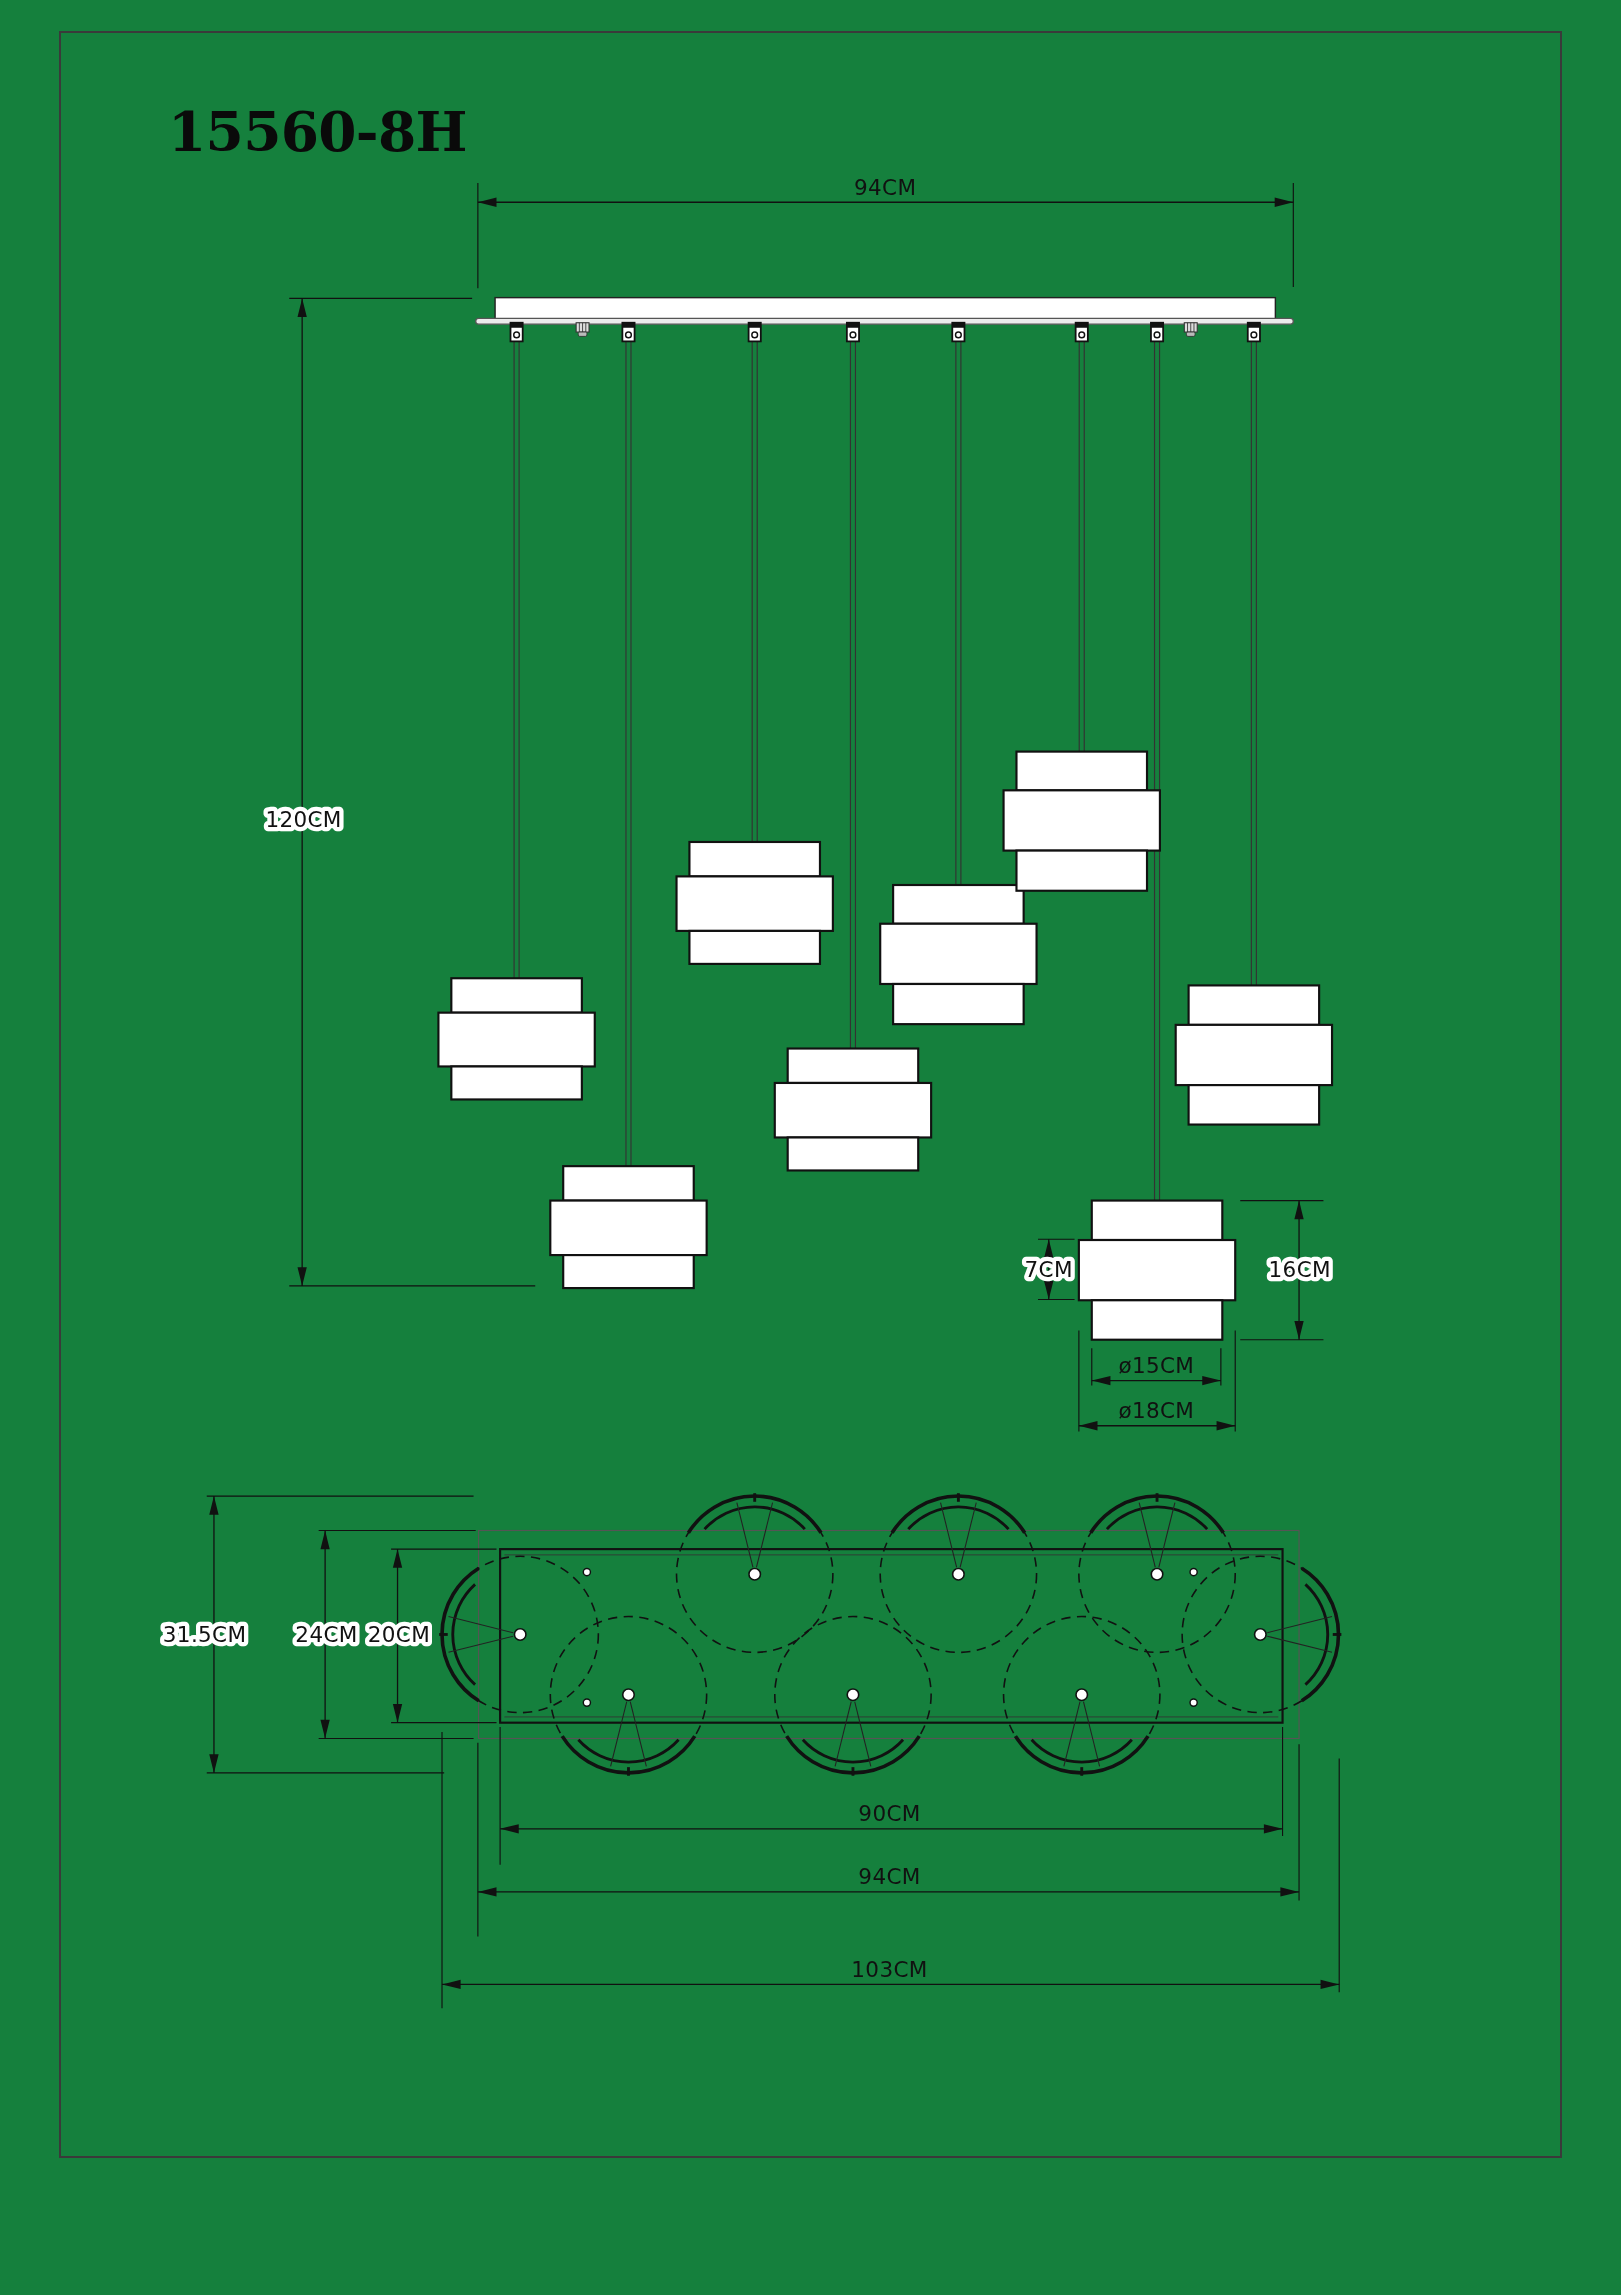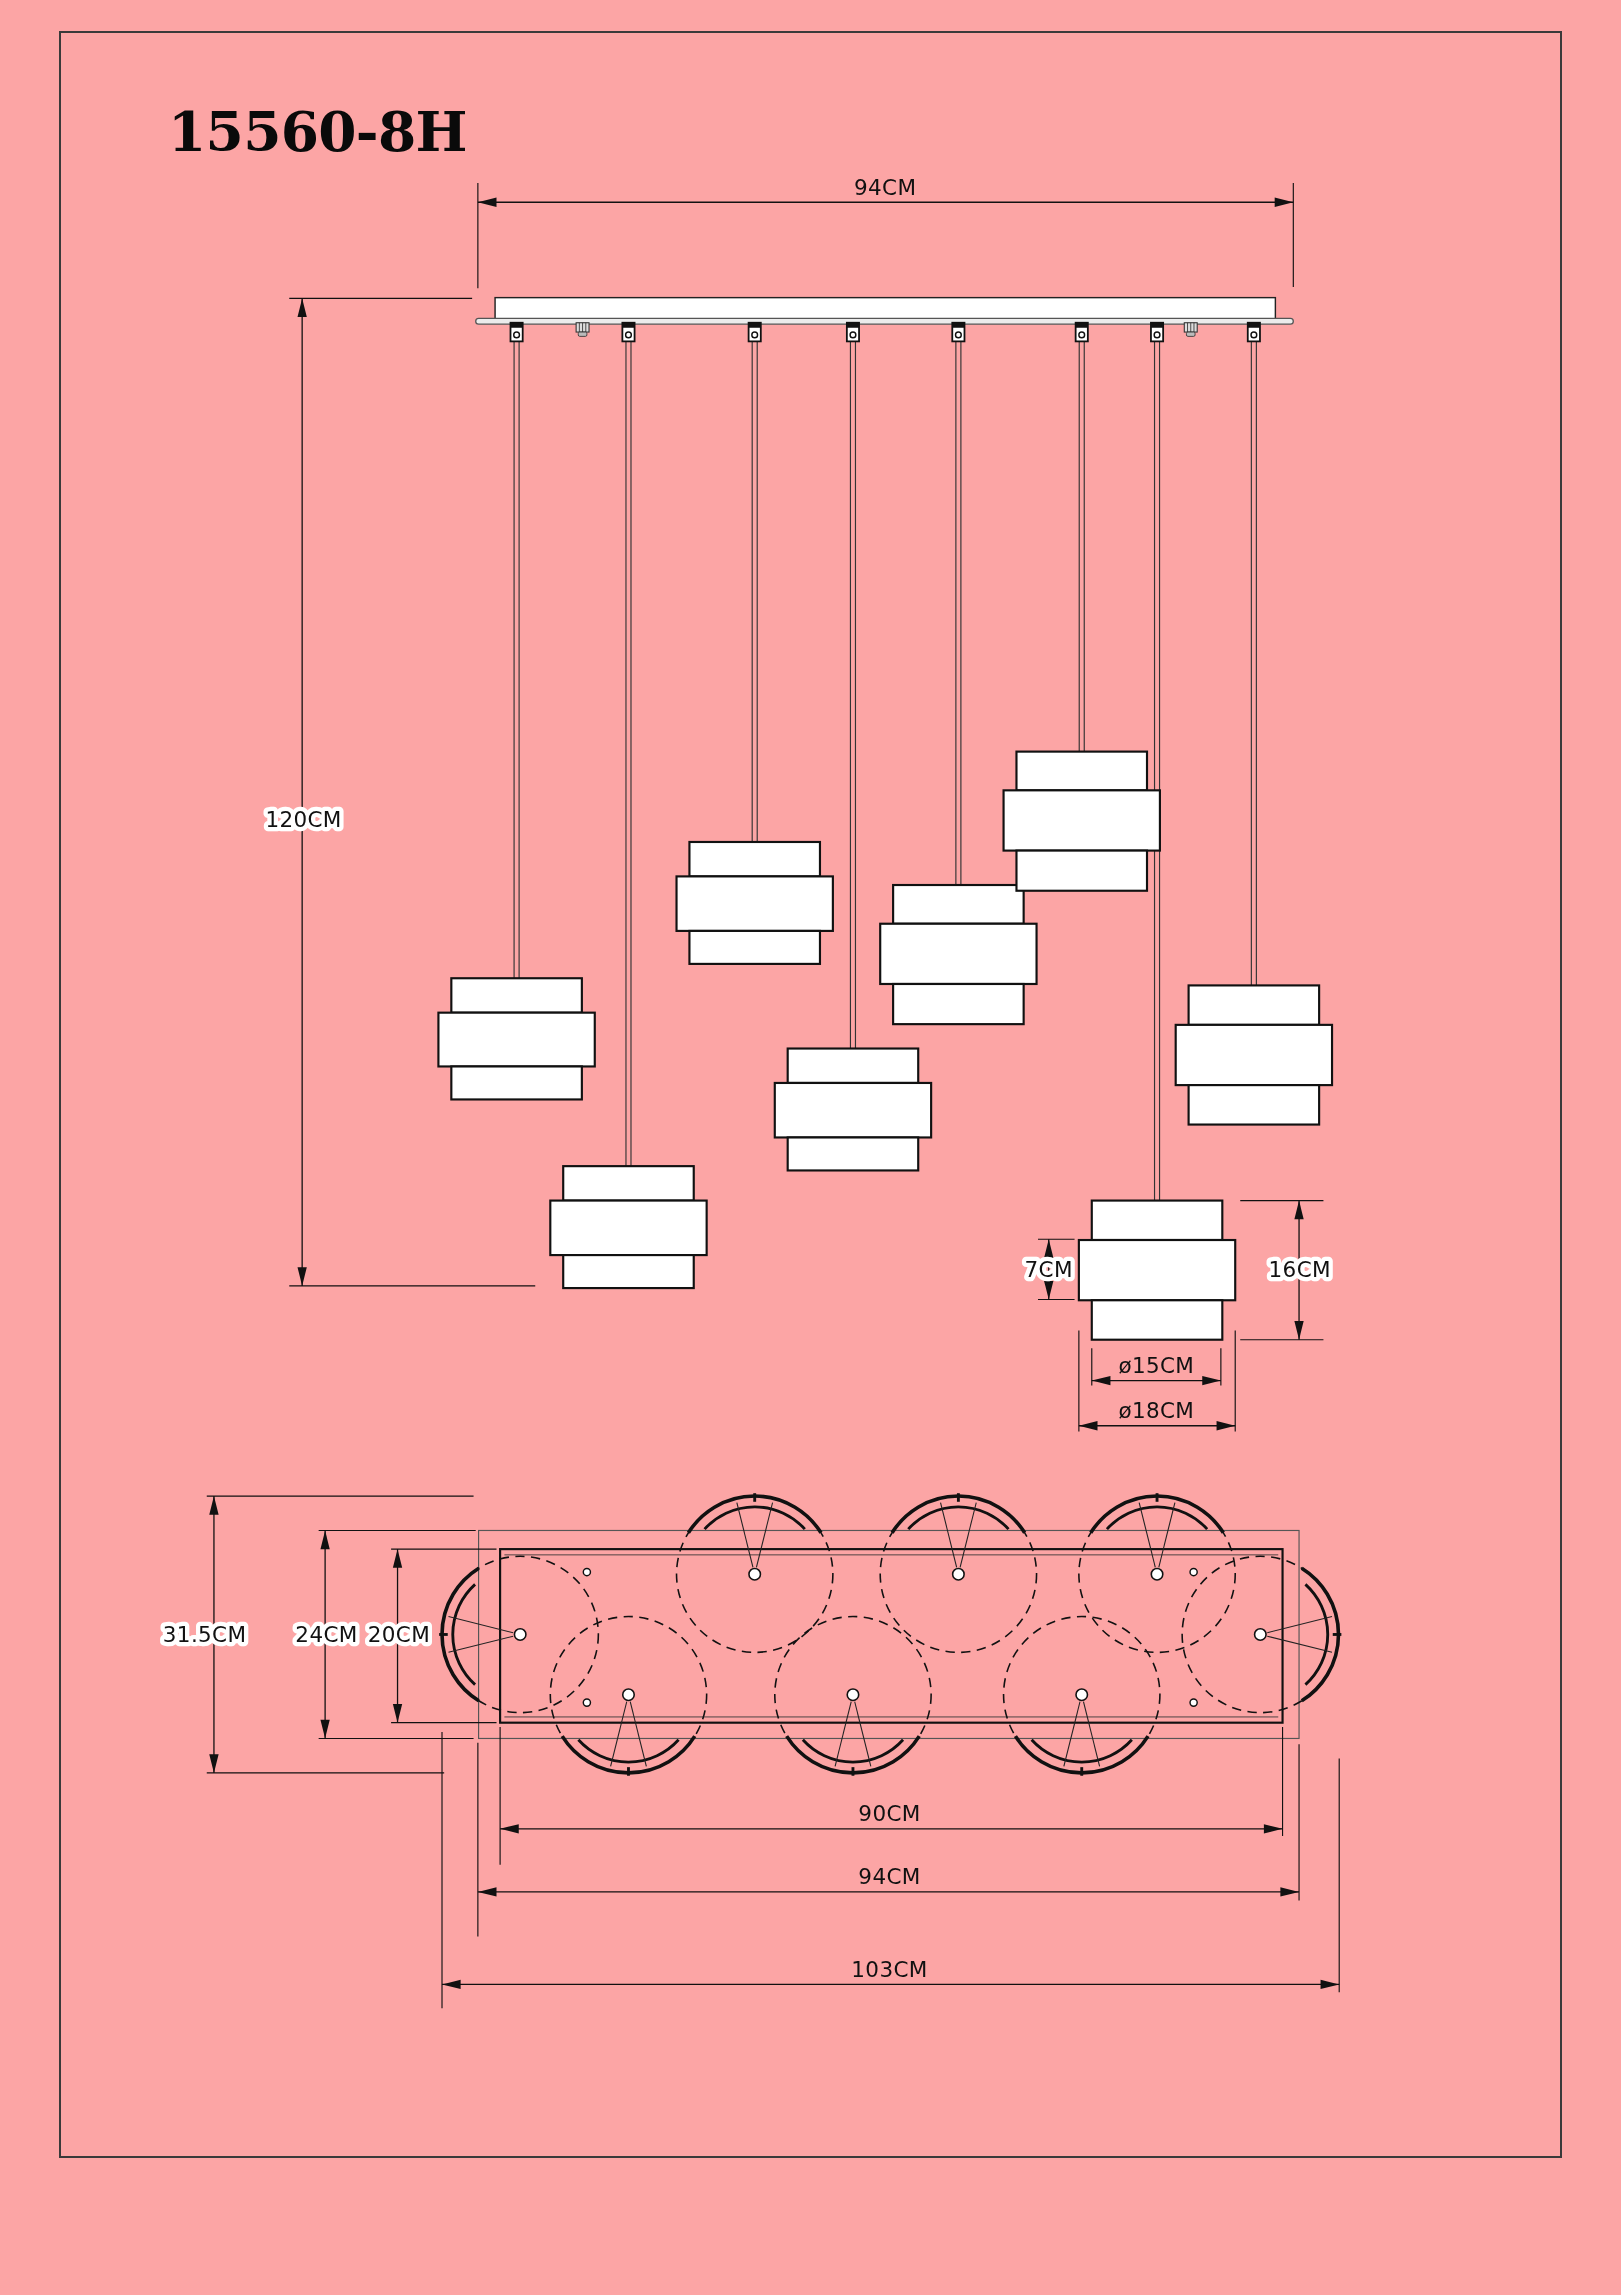--- a/index.html
+++ b/index.html
@@ -1,16 +1,16 @@
 <!DOCTYPE html>
 <html style="font-size:11.5px"><head>
 <meta charset="utf-8">
 <style>
   html,body{margin:0;padding:0;background:#fff;}
-  .page{position:relative;width:1622px;height:2295px;background:#fca5a5;overflow:hidden;
+  .page{position:relative;width:1622px;height:2295px;background:#15803d;overflow:hidden;
         font-family:"DejaVu Sans",sans-serif;}
   .page-border{position:absolute;left:59px;top:31px;width:1503px;height:2127px;
         border:2.2px solid #3a3a3a;box-sizing:border-box;}
   .title{position:absolute;left:168px;top:99px;font-family:"DejaVu Serif",serif;
         font-weight:600;font-size:55px;letter-spacing:-0.7px;color:#0a0a0a;white-space:nowrap;}
   svg{position:absolute;left:0;top:0;}
   svg text{font-family:"DejaVu Sans",sans-serif;font-size:30px;fill:#111;letter-spacing:.5px;}
   svg text.halo{paint-order:stroke;stroke:#fff;stroke-width:12px;stroke-linejoin:round;}
 </style>
 </head>

